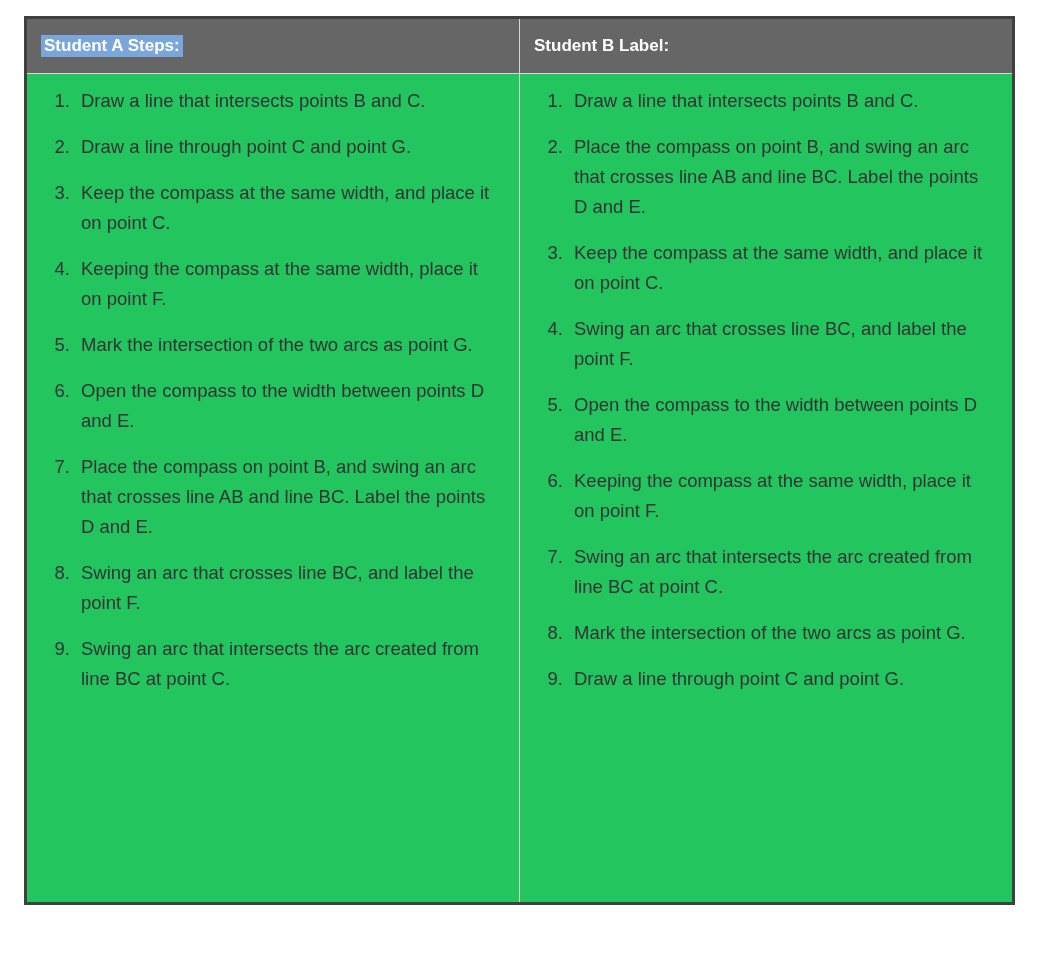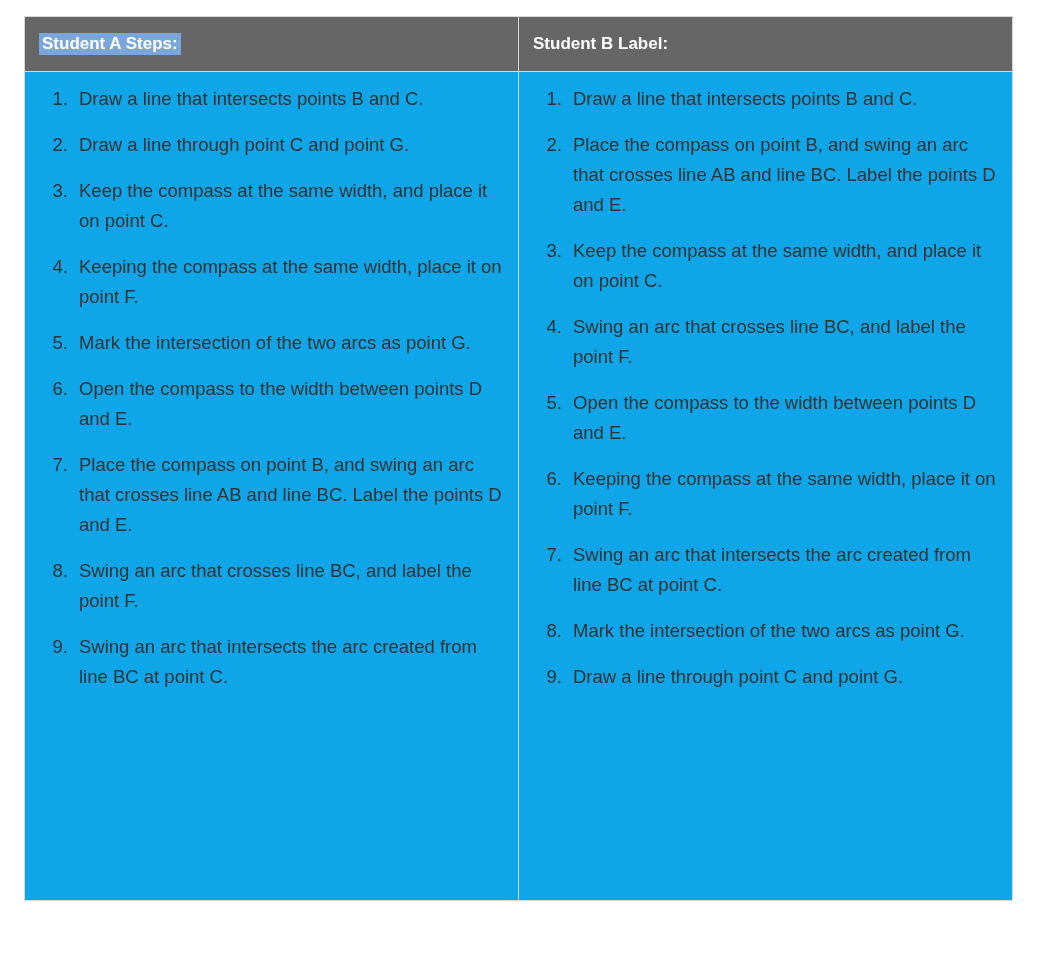--- a/index.html
+++ b/index.html
@@ -23,21 +23,21 @@
     position: absolute;
     left: 24px;
     top: 16px;
     width: 988px;
   }
 
   table.steps-table {
     border-collapse: collapse;
     width: 988px;
     table-layout: fixed;
-    border: 1px solid #404040;
+    border: 3px solid #404040;
     background: #ffffff;
   }
 
   table.steps-table col.col-a { width: 494px; }
   table.steps-table col.col-b { width: 494px; }
 
   th.header-cell {
     background: #666666;
     color: #ffffff;
     text-align: left;
@@ -59,21 +59,21 @@
   th.header-cell .header-label {
     display: inline-block;
     line-height: 1.15;
     padding: 1px 3px 2px 0px;
   }
 
   td.body-cell {
     vertical-align: top;
     border: 1px solid #d7d7d7;
     padding: 12px 16px 26px 14px;
-    background: #0ea5e9;
+    background: #22c55e;
     height: 790px;
   }
 
   ol.steps-list {
     margin: 0;
     padding: 0 0 0 34px;
     list-style: decimal;
     color: #333333;
   }
 

